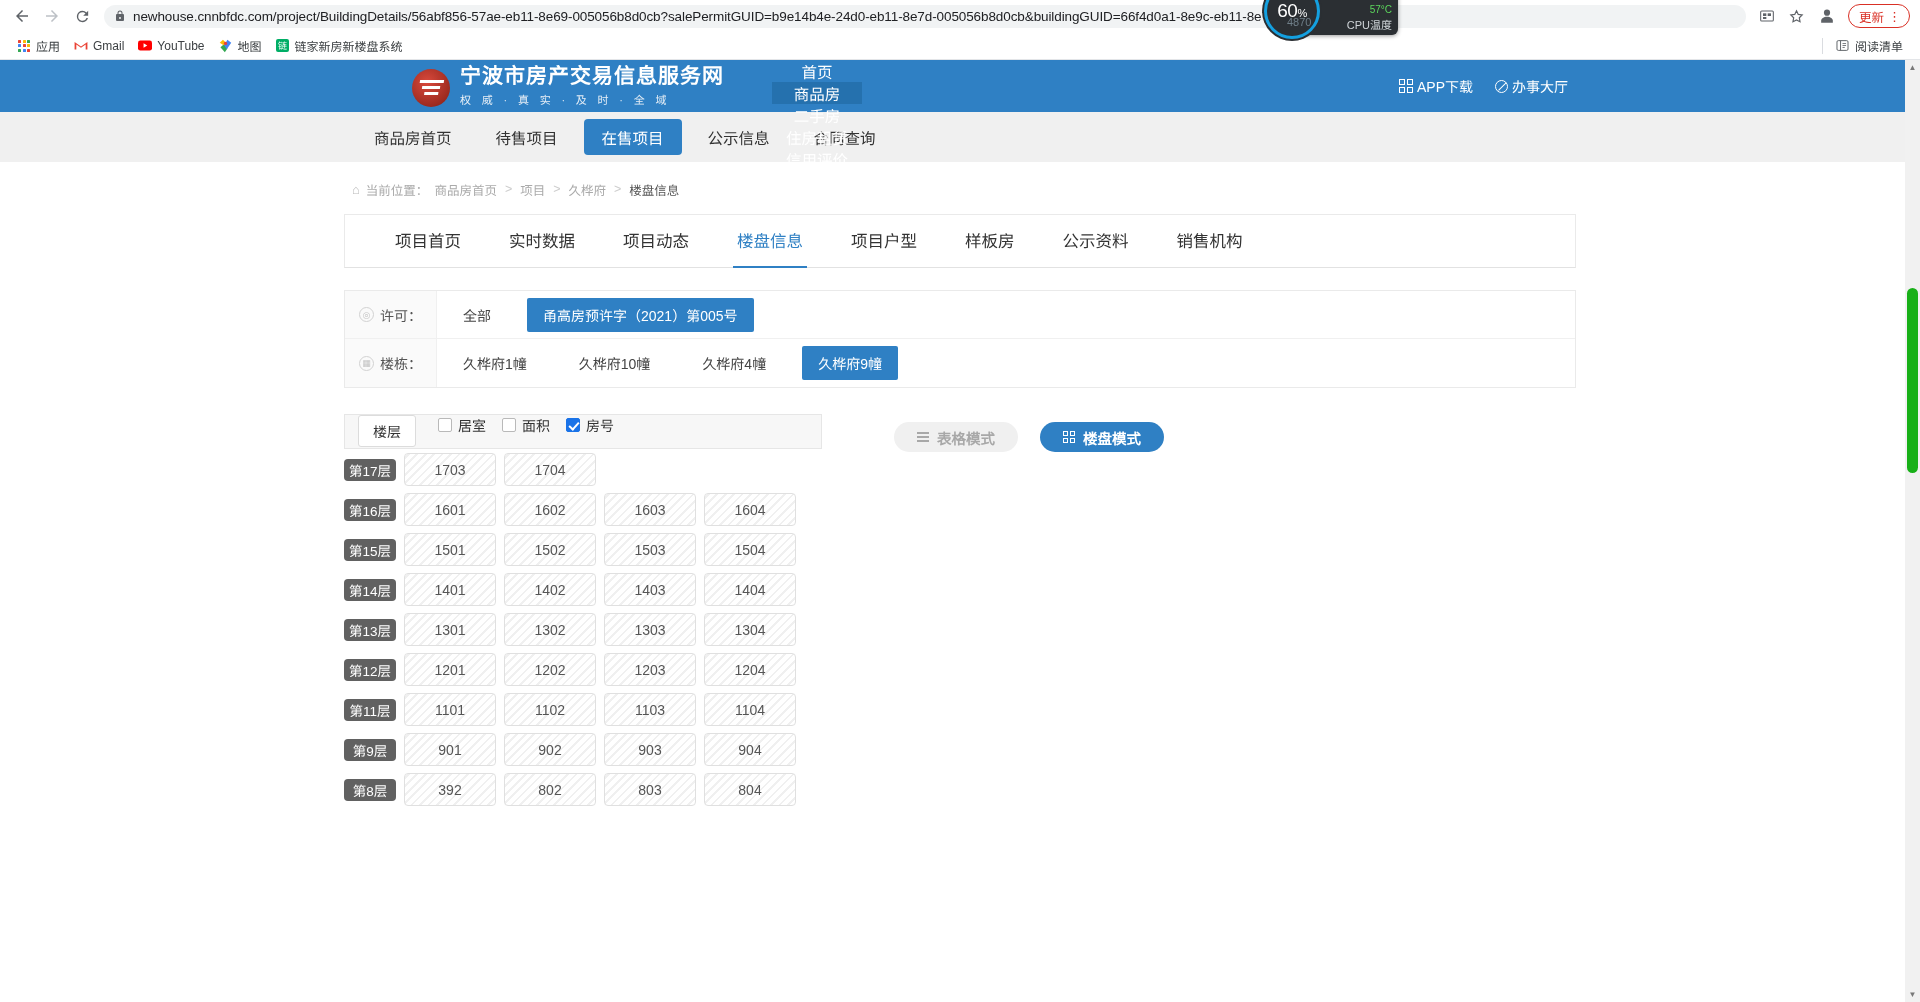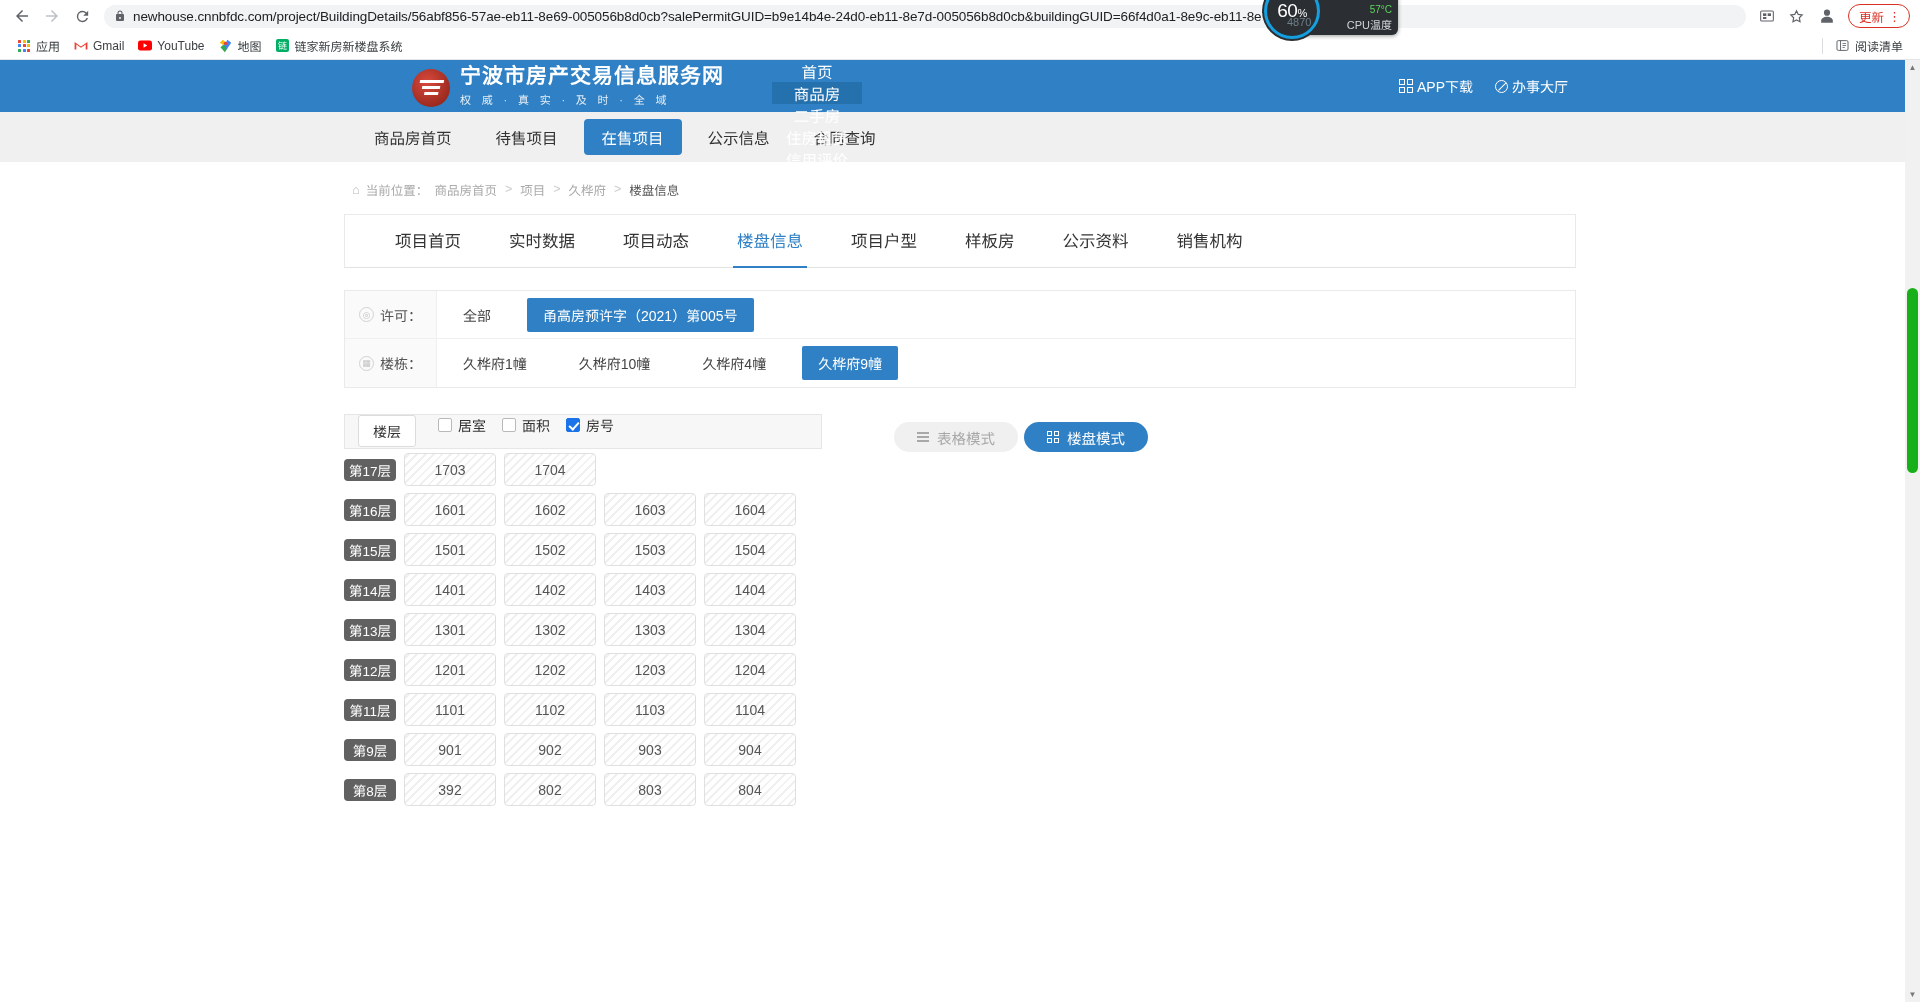--- a/index.html
+++ b/index.html
@@ -339,21 +339,21 @@
     font-size: 14px; color:#555;
     background-color: #fff;
     background-image: repeating-linear-gradient(
       -45deg,
       #ffffff 0px, #ffffff 4px,
       #f0f0f0 4px, #f0f0f0 6px
     );
     cursor: pointer;
   }
 
-  .mode-btns { display:flex; align-items:center; gap: 6px; }
+  .mode-btns { display:flex; align-items:center; gap: 22px; font-weight: bold; }
   .mode-btn {
     border-radius: 18px;
     padding: 0 22px;
     height: 30px;
     display:flex; align-items:center; gap: 8px;
     font-size: 14.5px;
     cursor:pointer;
     border: 1px solid transparent;
   }
   .mode-btn.inactive { background:#f0f0f0; color:#a8a8a8; }

